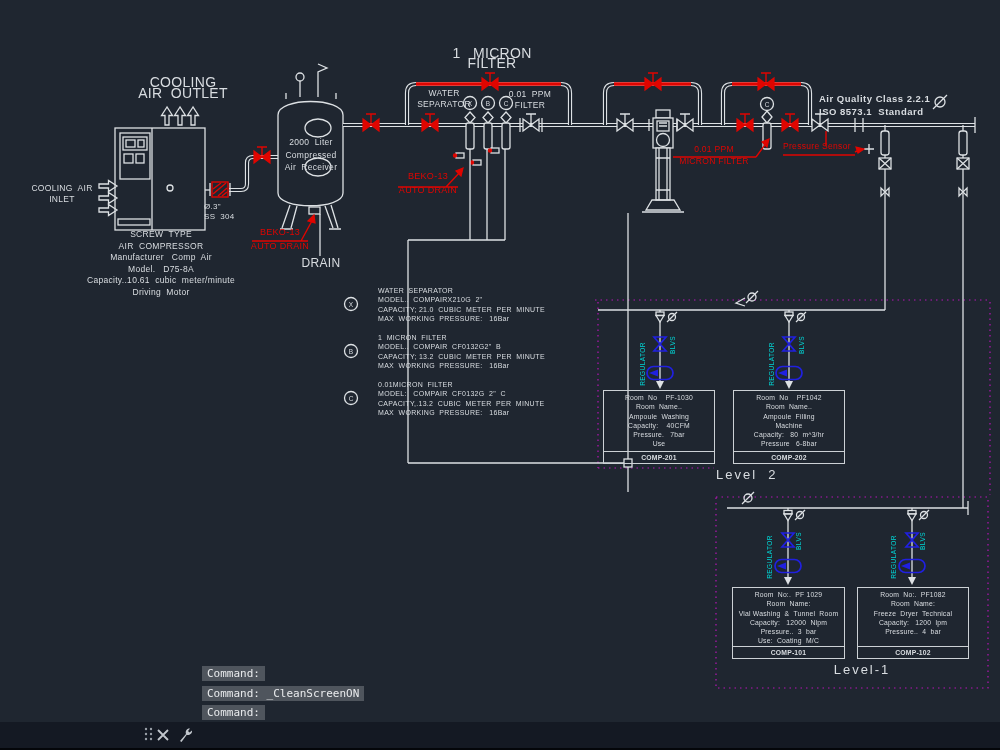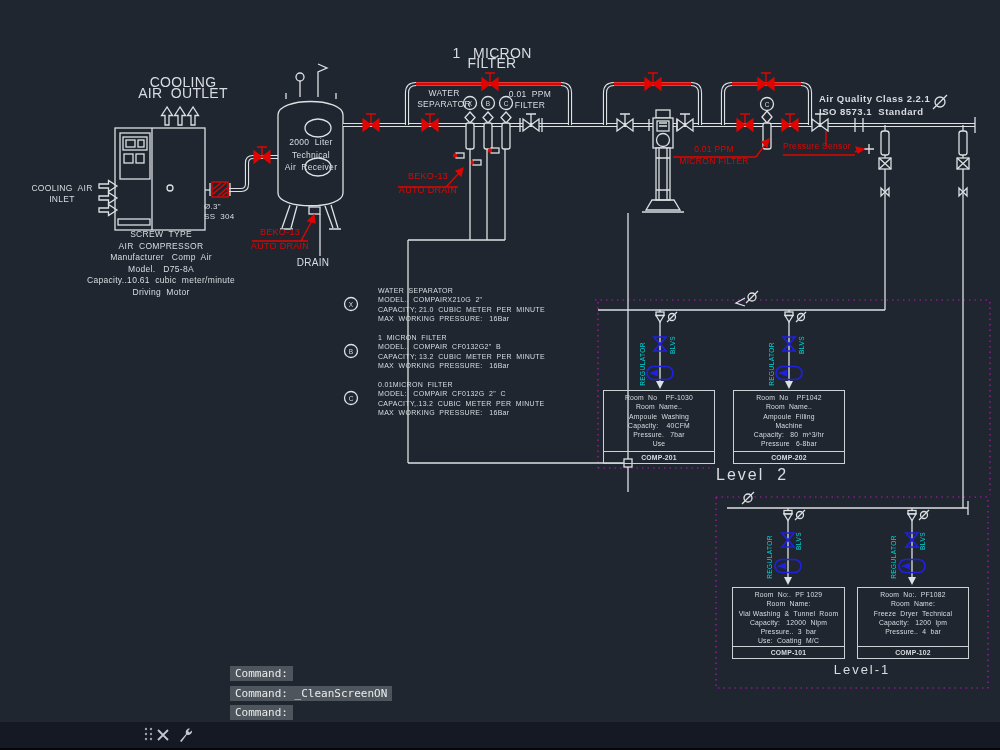--- a/index.html
+++ b/index.html
@@ -12,21 +12,21 @@
   .bold{font-weight:bold;}
   .lines>div{white-space:pre;}
   .vert{transform:translate(-50%,-50%) rotate(-90deg);font-size:6.5px;letter-spacing:.4px;}
   .circlettr{font-size:6.5px;width:14px;margin-left:-7px;margin-top:-4px;text-align:center;letter-spacing:0;}
   .roombox{position:absolute;border:1.2px solid #ccd1d5;font-size:6.8px;line-height:9.3px;
            text-align:center;letter-spacing:.2px;}
   .roombox .lines{padding-top:2px;}
   .roombox .foot{position:absolute;left:0;right:0;bottom:0;height:11px;border-top:1.2px solid #ccd1d5;
            font-size:6.8px;font-weight:bold;line-height:11px;}
   .chip{position:absolute;left:202px;background:#4f555d;color:#e9ebed;
-        font-family:"DejaVu Sans Mono",monospace;font-size:11px;line-height:15px;padding:0 5px;margin-left:28px;}
+        font-family:"DejaVu Sans Mono",monospace;font-size:11px;line-height:15px;padding:0 5px;}
   #bottombar{position:absolute;left:0;top:722px;width:1000px;height:26px;background:#141923;}
   #blackstrip{position:absolute;left:0;top:748px;width:1000px;height:2px;background:#04060a;}
   .pW{stroke:#dde1e4;stroke-width:1.3;fill:none;}
   .pWf{stroke:#dde1e4;stroke-width:1.3;fill:#1f2630;}
   .p2a{stroke:#dde1e4;stroke-width:4.2;fill:none;}
   .p2b{stroke:#1f2630;stroke-width:2;fill:none;}
   .pR{stroke:#e00500;stroke-width:1.4;fill:none;}
   .pRf{stroke:#e00500;stroke-width:1.2;fill:#e00500;}
   .pRthick{stroke:#e00500;stroke-width:3.6;fill:none;}
   .pB{stroke:#2020e0;stroke-width:1.7;fill:none;}
@@ -271,30 +271,30 @@
       <path class="pR" d="M783,155 H855 M826,131 V146 M855,152 L859,150"></path>
         <path class="pRf" d="M864,149 L856,147 L858,153 Z"></path>
     </g>
   </svg>
 
   <div class="t c lines" style="left:183px;top:77px;font-size:14px"><div>COOLING</div><div>AIR  OUTLET</div></div>
   <div class="t c lines" style="left:62px;top:183px;font-size:8.5px"><div>COOLING  AIR</div><div>INLET</div></div>
   <div class="t c lines" style="left:161px;top:229px;font-size:8.5px;line-height:11.6px"><div>SCREW  TYPE</div><div>AIR  COMPRESSOR</div><div>Manufacturer   Comp  Air</div><div>Model.   D75-8A</div><div>Capacity..10.61  cubic  meter/minute</div><div>Driving  Motor</div></div>
   <div class="t lines" style="left:204px;top:202px;font-size:8px;line-height:10px"><div>Ø.3"</div><div>SS  304</div></div>
   <div class="t c red lines" style="left:280px;top:226px;font-size:9px;line-height:13.5px"><div>BEKO-13</div><div>AUTO DRAIN</div></div>
-  <div class="t c" style="left:313px;top:258px;font-size:10px">DRAIN</div>
-  <div class="t c lines" style="left:311px;top:136px;font-size:8.5px;line-height:12.5px"><div>2000  Liter</div><div>Technical</div><div>Air  Receiver</div></div>
+  <div class="t c" style="left:321px;top:258px;font-size:12px">DRAIN</div>
+  <div class="t c lines" style="left:311px;top:136px;font-size:8.5px;line-height:12.5px"><div>2000  Liter</div><div>Compressed</div><div>Air  Receiver</div></div>
   <div class="t c lines" style="left:492px;top:48px;font-size:14px;line-height:10px"><div>1   MICRON</div><div>FILTER</div></div>
   <div class="t c lines" style="left:444px;top:88px;font-size:8.5px;line-height:10.5px"><div>WATER</div><div>SEPARATOR</div></div>
   <div class="t c lines" style="left:530px;top:89px;font-size:8.5px;line-height:10.5px"><div>0.01  PPM</div><div>FILTER</div></div>
   <div class="t c red lines" style="left:428px;top:170px;font-size:9px;line-height:13.5px"><div>BEKO-13</div><div>AUTO DRAIN</div></div>
   <div class="t c red lines" style="left:714px;top:143px;font-size:8.5px;line-height:12px"><div>0.01 PPM</div><div>MICRON FILTER</div></div>
   <div class="t red" style="left:783px;top:141px;font-size:8.5px">Pressure Sensor</div>
   <div class="t bold lines" style="left:819px;top:93px;font-size:9.5px;line-height:12.5px;letter-spacing:.5px"><div>Air Quality Class 2.2.1</div><div>ISO 8573.1  Standard</div></div>
-  <div class="t" style="left:716px;top:470px;font-size:16px;letter-spacing:2px">Level  2</div>
+  <div class="t" style="left:716px;top:470px;font-size:13px;letter-spacing:2px">Level  2</div>
   <div class="t c" style="left:862px;top:665px;font-size:13px;letter-spacing:2px">Level-1</div>
 
   <div class="t circlettr" style="left:470px;top:103px">X</div>
   <div class="t circlettr" style="left:488px;top:103px">B</div>
   <div class="t circlettr" style="left:506px;top:103px">C</div>
   <div class="t circlettr" style="left:767px;top:104px">C</div>
 
   <svg width="40" height="130" style="position:absolute;left:335px;top:285px">
     <circle cx="16" cy="19" r="6.5" class="pW"></circle>
       <circle cx="16" cy="66" r="6.5" class="pW"></circle>

